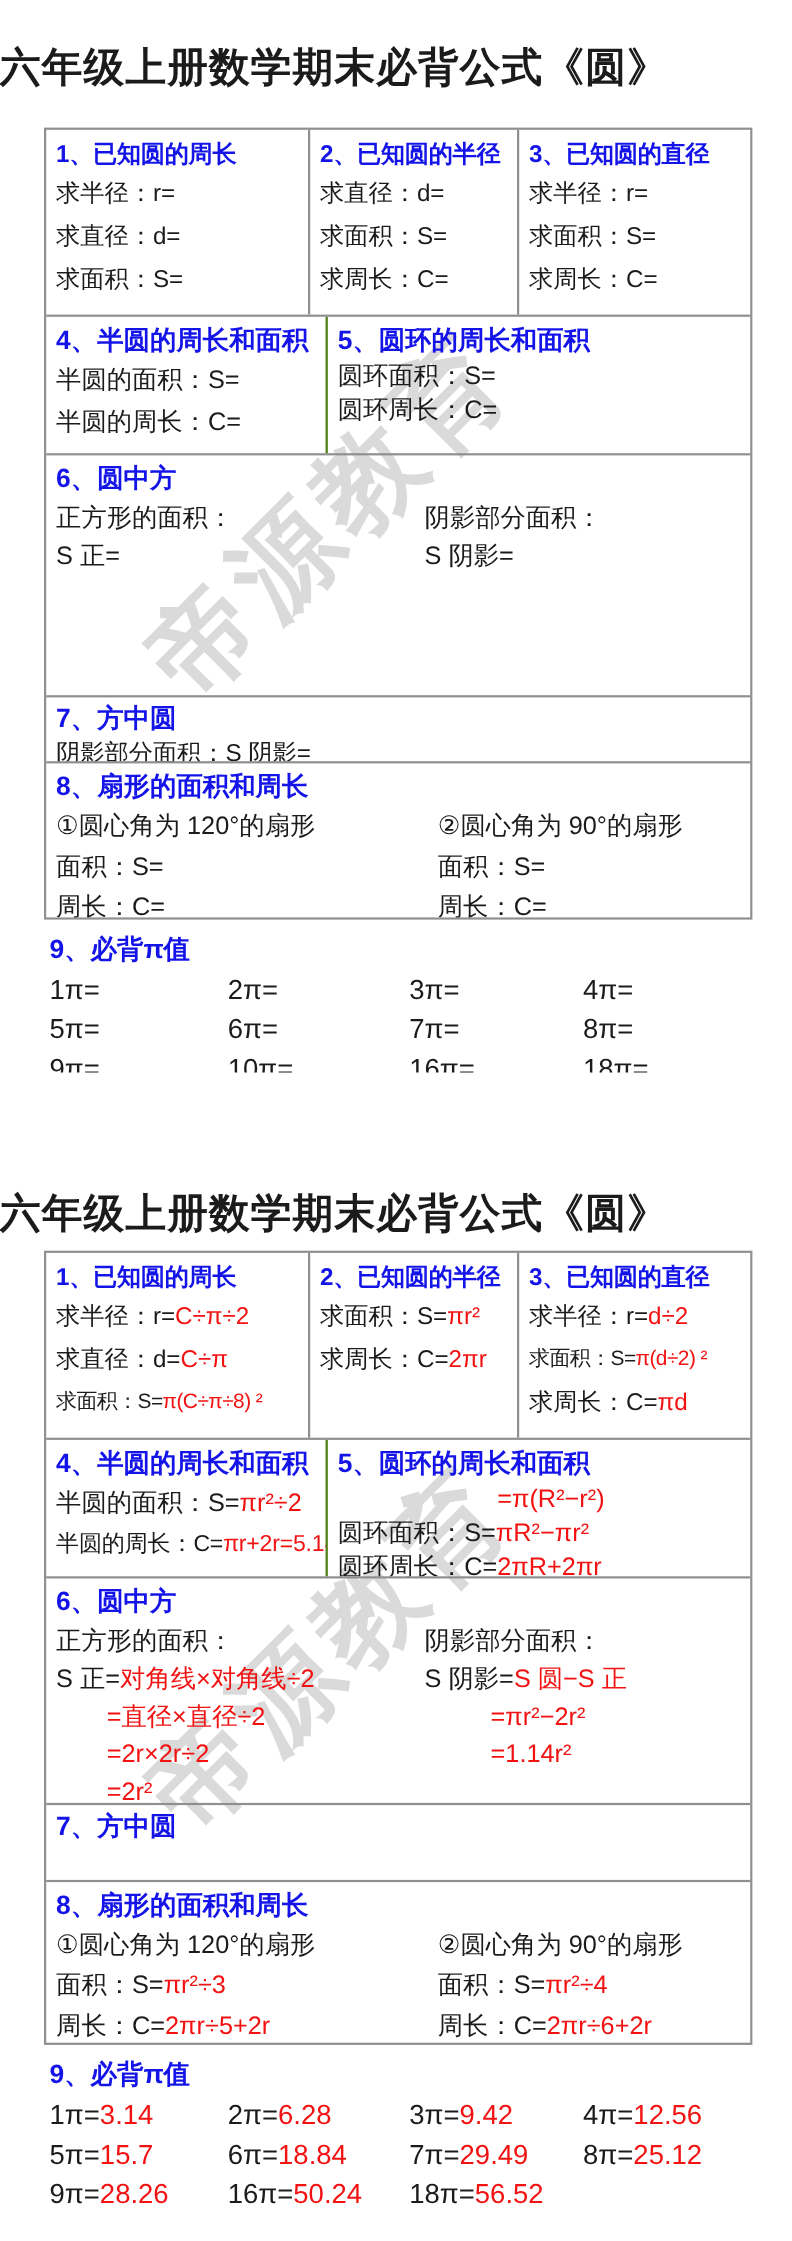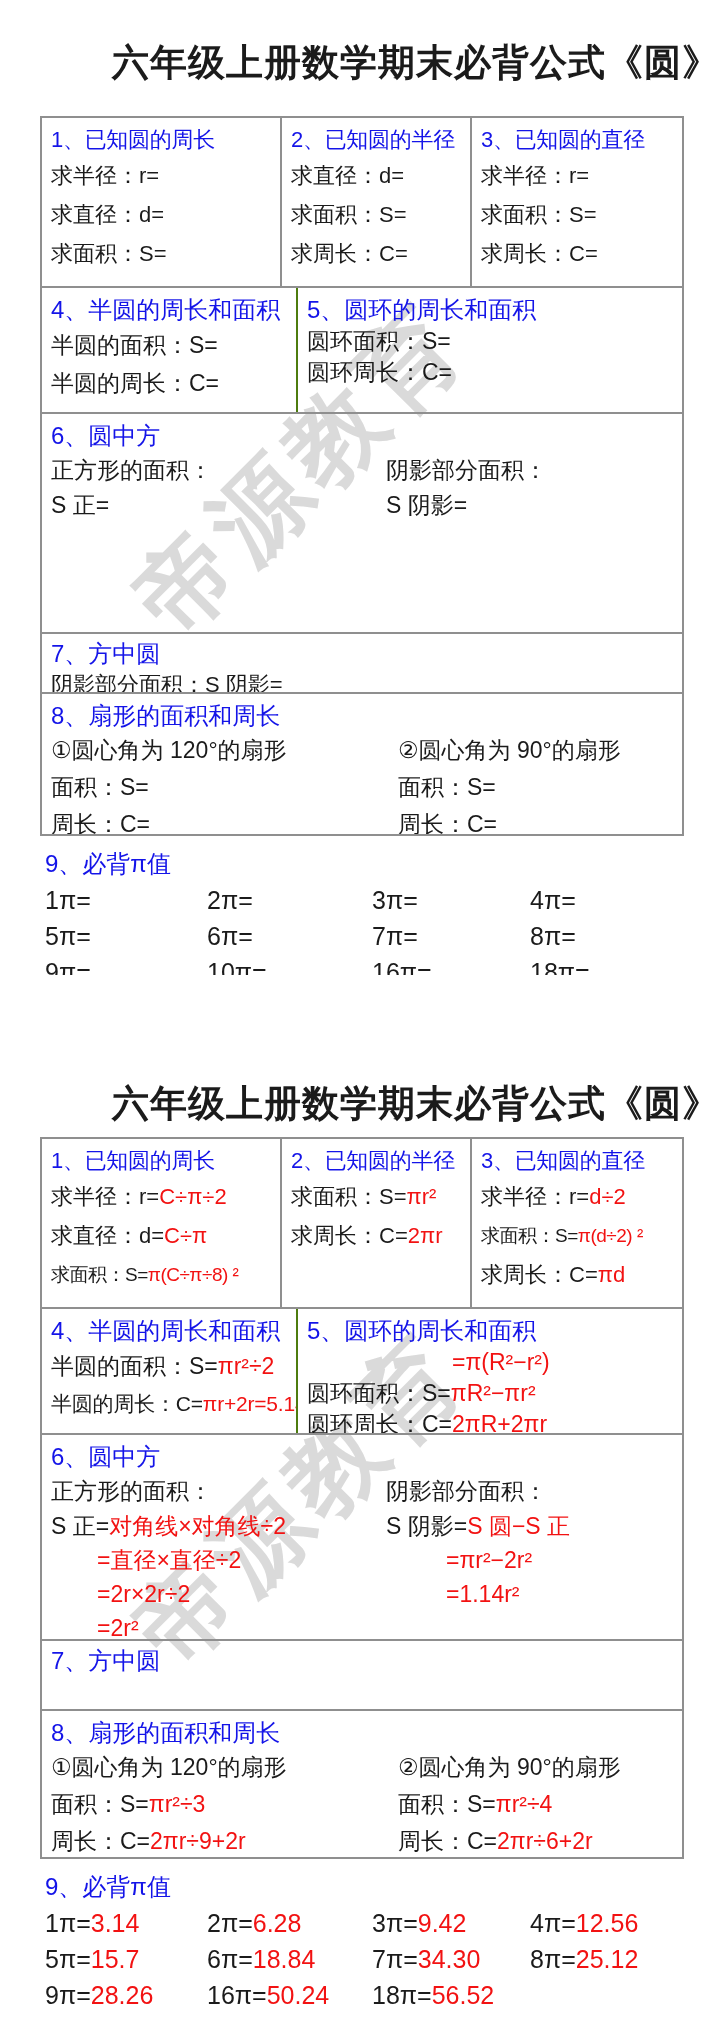--- a/index.html
+++ b/index.html
@@ -6,21 +6,21 @@
 html,body{background:#fff}
 body{width:720px;height:2037px;font-family:"Liberation Sans","DejaVu Sans",sans-serif;color:#1b1b1b;overflow:hidden}
 .page{position:relative;overflow:hidden}
 .pg1{height:975px}
 .pg2{height:1062px}
 .wm{position:absolute;left:40px;width:520px;height:140px;line-height:140px;text-align:center;
     transform:rotate(-45deg);font-size:96px;font-weight:bold;letter-spacing:8px;white-space:nowrap;
     color:rgba(172,172,172,0.45);pointer-events:none;z-index:0}
 .pg1 .wm{top:400px}
 .pg2 .wm{top:455px}
-.title{position:relative;z-index:1;text-align:right;font-family:"Liberation Serif","DejaVu Serif",serif;
+.title{position:relative;z-index:1;text-align:left;font-family:"Liberation Serif","DejaVu Serif",serif;
        font-size:37px;font-weight:800;letter-spacing:1px;line-height:46px}
 .pg1 .title{padding-top:40px}
 .pg2 .title{padding-top:106px}
 .ftable{position:relative;z-index:1;margin:30px 36px 0 40px;border:2px solid #8f8f8f}
 .pg2 .ftable{margin-top:10px}
 .row{display:flex;border-bottom:2px solid #8f8f8f}
 .rowA{height:170px}
 .cell{overflow:hidden}
 .cA1,.cA2,.cA3,.cB1,.cB2{padding:5px 4px 0 9px;overflow:hidden}
 .cA1{width:240px;border-right:2px solid #8f8f8f}
@@ -37,21 +37,21 @@
 .s6r{flex:1}
 .s7box{border-bottom:2px solid #8f8f8f;padding:3px 9px 4px;overflow:hidden}
 .pg1 .s7box{height:60px}
 .pg2 .s7box{height:70px}
 .s8box{padding:5px 9px 0;overflow:hidden}
 .pg1 .s8box{height:140px}
 .pg2 .s8box{height:146px}
 .s8cols{display:flex}
 .s8l{width:335px}
 .s8r{flex:1}
-.hdr{color:#1414e8;font-weight:normal;font-size:24px;line-height:33px;white-space:nowrap}
+.hdr{color:#1414e8;font-weight:bold;font-size:24px;line-height:33px;white-space:nowrap}
 .rowA .hdr{font-size:22px;letter-spacing:-0.3px}
 .ln{font-size:23px;line-height:39px;white-space:nowrap}
 .rowA .ln{font-size:22px;line-height:39px}
 .pg2 .tight{font-size:19px;letter-spacing:-0.5px}
 .pg2 .tightB{font-size:21px;letter-spacing:-0.2px}
 .cB1 .ln{line-height:38px}
 .cB2 .ln5{font-size:23px;line-height:31px;white-space:nowrap}
 .s5mid{font-size:22px;line-height:27px;padding-left:145px;white-space:nowrap}
 .s6t{font-size:23px;line-height:36px;white-space:nowrap}
 .ln6{font-size:23px;line-height:34px;white-space:nowrap}
@@ -221,39 +221,39 @@
     </div>
     <div class="s7box">
       <div class="hdr">7、方中圆</div>
     </div>
     <div class="s8box">
       <div class="hdr">8、扇形的面积和周长</div>
       <div class="s8cols">
         <div class="s8l">
           <div class="s8t">①圆心角为 120°的扇形</div>
           <div class="ln8"><span class="lbl">面积：S=</span><span class="val">πr²÷3</span></div>
-          <div class="ln8"><span class="lbl">周长：C=</span><span class="val">2πr÷9+2r</span></div>
+          <div class="ln8"><span class="lbl">周长：C=</span><span class="val">2πr÷5+2r</span></div>
         </div>
         <div class="s8r">
           <div class="s8t">②圆心角为 90°的扇形</div>
           <div class="ln8"><span class="lbl">面积：S=</span><span class="val">πr²÷4</span></div>
           <div class="ln8"><span class="lbl">周长：C=</span><span class="val">2πr÷6+2r</span></div>
         </div>
       </div>
     </div>
   </div>
   <div class="s9">
     <div class="hdr">9、必背π值</div>
     <div class="pigrid">
       <div class="pi"><span class="lbl">1π=</span><span class="val">3.14</span></div>
       <div class="pi"><span class="lbl">2π=</span><span class="val">6.28</span></div>
       <div class="pi"><span class="lbl">3π=</span><span class="val">9.42</span></div>
       <div class="pi"><span class="lbl">4π=</span><span class="val">12.56</span></div>
       <div class="pi"><span class="lbl">5π=</span><span class="val">15.7</span></div>
       <div class="pi"><span class="lbl">6π=</span><span class="val">18.84</span></div>
-      <div class="pi"><span class="lbl">7π=</span><span class="val">34.30</span></div>
+      <div class="pi"><span class="lbl">7π=</span><span class="val">29.49</span></div>
       <div class="pi"><span class="lbl">8π=</span><span class="val">25.12</span></div>
       <div class="pi"><span class="lbl">9π=</span><span class="val">28.26</span></div>
       <div class="pi"><span class="lbl">16π=</span><span class="val">50.24</span></div>
       <div class="pi"><span class="lbl">18π=</span><span class="val">56.52</span></div>
     </div>
   </div>
 </section>
 
 </body></html>

